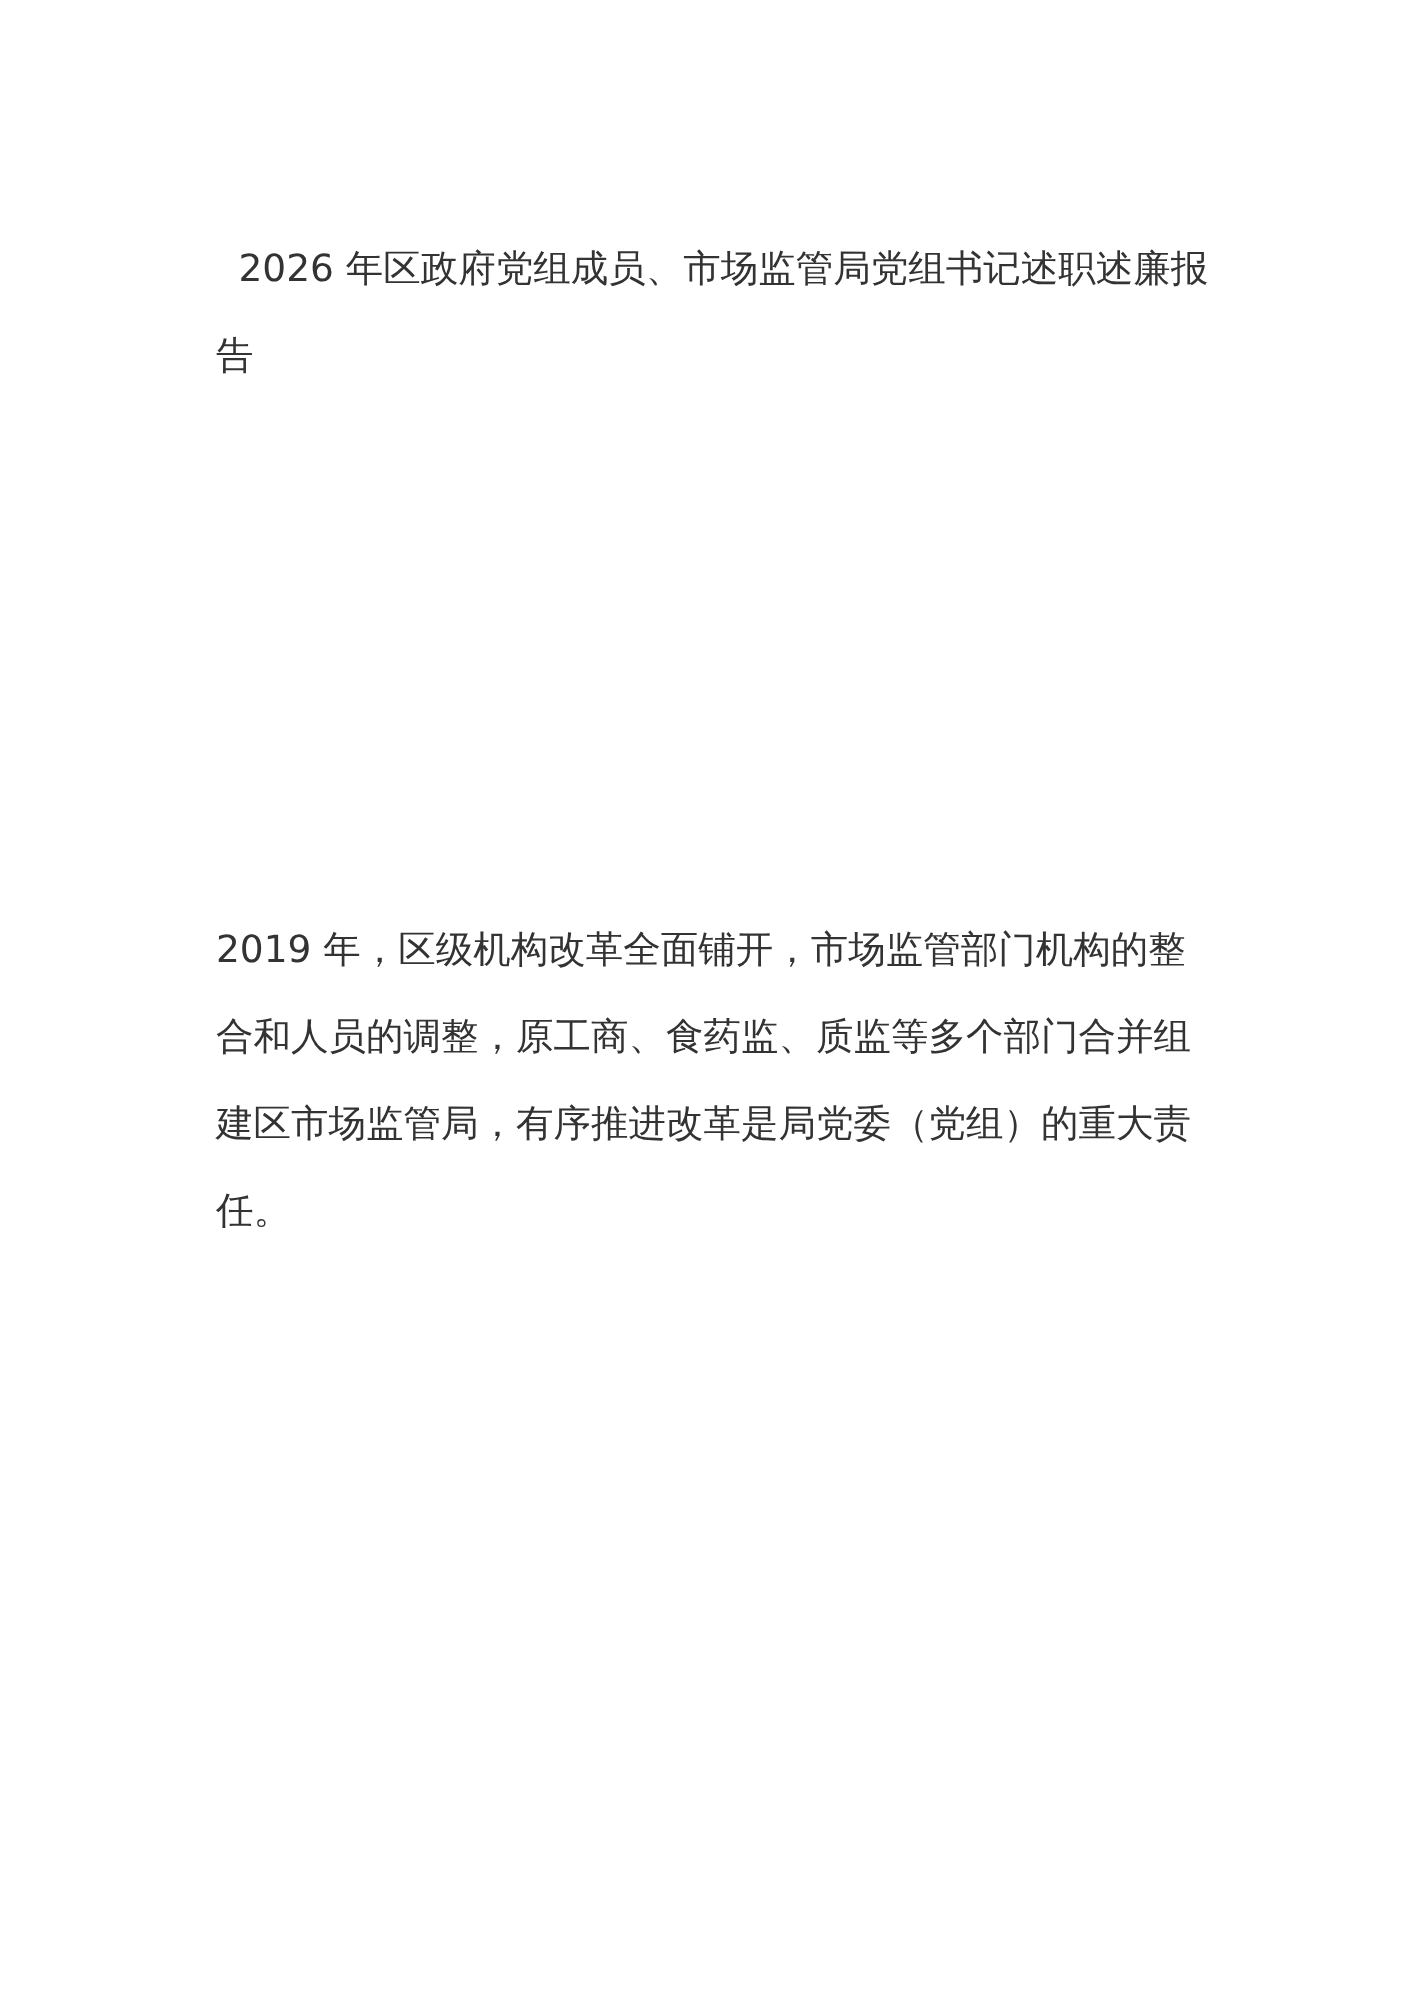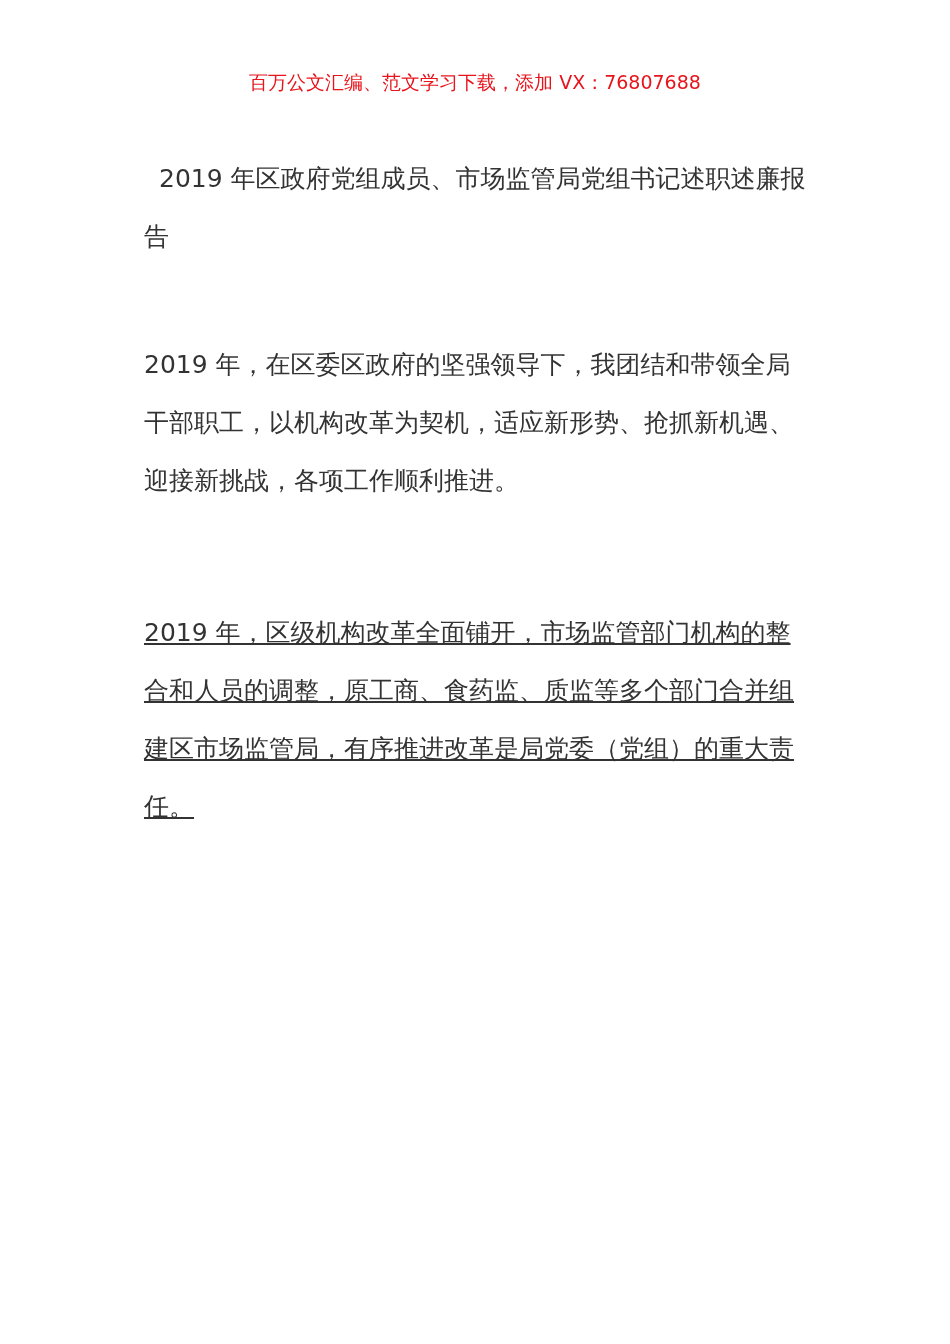--- a/index.html
+++ b/index.html
@@ -48,26 +48,24 @@
       left: 144px;
       width: 670px;
       font-size: 25px;
       line-height: 58px;
       color: #333333;
       margin: 0;
       word-break: break-all;
     }
     #p1 { top: 336px; }
     #h1 { top: 527px; }
-    #p2 { top: 604px; text-decoration: underline; }
+    #p2 { top: 604px; }
     #p3 { top: 855px; }
   </style>
 </head>
 <body>
 
 <div class="page">
-  <div class="watermark">百万公文汇编、范文学习下载，添加 VX：76807688</div>
 
-  <div class="title">2019 年区政府党组成员、市场监管局党组书记述职述廉报告</div>
+  <div class="title">2026 年区政府党组成员、市场监管局党组书记述职述廉报告</div>
 
-  <p class="para" id="p1">2019 年，在区委区政府的坚强领导下，我团结和带领全局干部职工，以机构改革为契机，适应新形势、抢抓新机遇、迎接新挑战，各项工作顺利推进。</p>
   <p class="para" id="p2">2019 年，区级机构改革全面铺开，市场监管部门机构的整合和人员的调整，原工商、食药监、质监等多个部门合并组建区市场监管局，有序推进改革是局党委（党组）的重大责任。</p>
 </div>
 
 </body></html>

